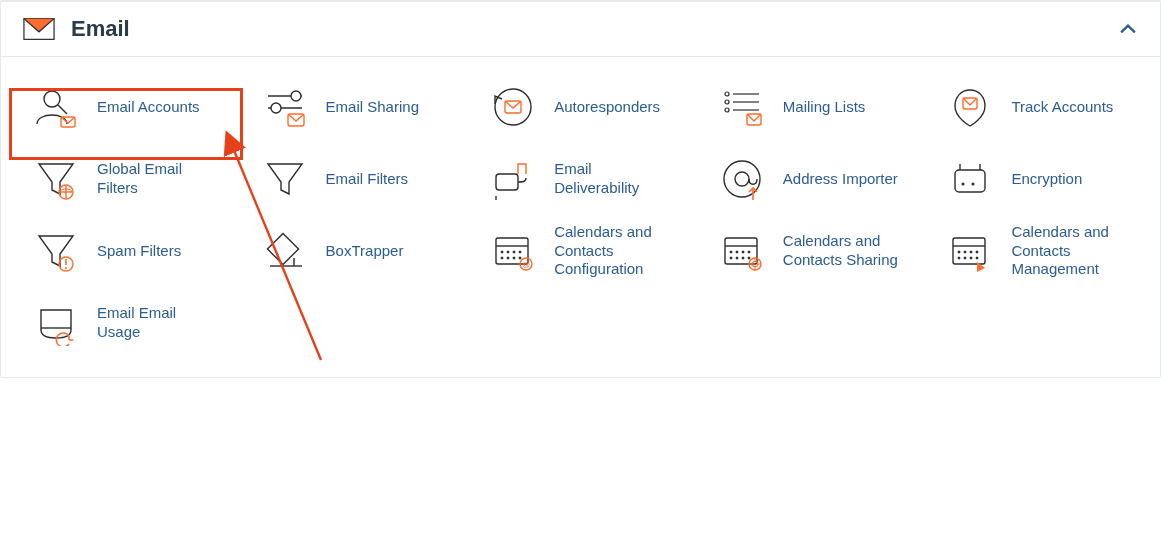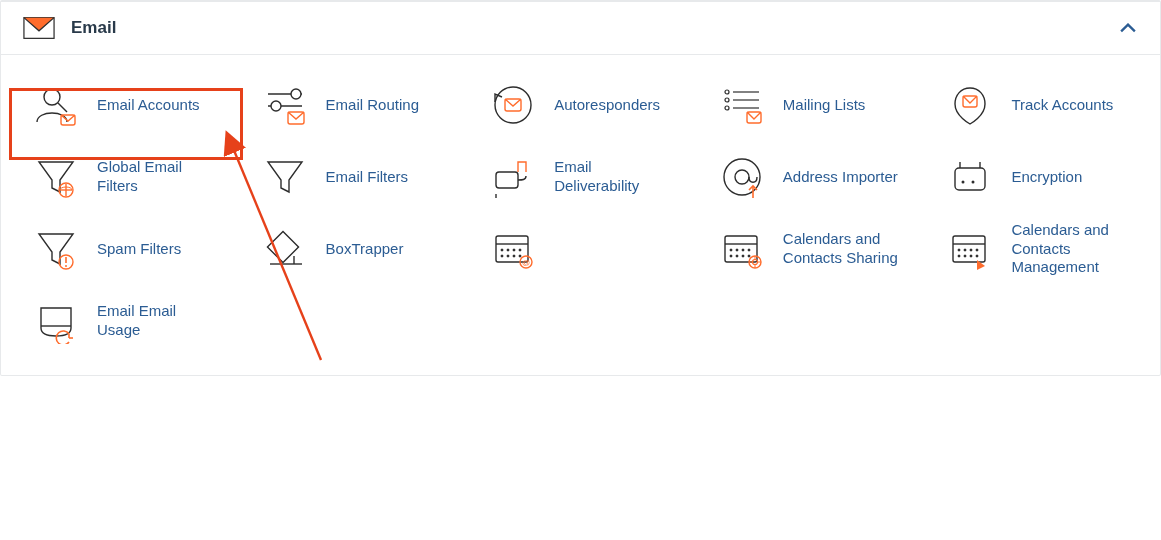--- a/index.html
+++ b/index.html
@@ -18,21 +18,21 @@
     border-radius: 2px;
     background: #fff;
     position: relative;
   }
   .panel-header {
     display: flex;
     align-items: center;
     padding: 14px 22px;
     border-bottom: 1px solid #e7e9eb;
     font-weight: 600;
-    font-size: 17px;
+    font-size: 22px;
     color: #293a4a;
     cursor: pointer;
     position: relative;
   }
   .panel-header .title-icon {
     width: 32px;
     height: 24px;
     margin-right: 16px;
     display: inline-block;
   }
@@ -135,21 +135,21 @@
       <span class="icon-wrap">
         <svg viewBox="0 0 46 46" width="46" height="46">
           <line x1="6" y1="12" x2="40" y2="12" stroke="#2d2d2d" stroke-width="1.4"></line>
           <line x1="6" y1="24" x2="40" y2="24" stroke="#2d2d2d" stroke-width="1.4"></line>
           <circle cx="34" cy="12" r="5" fill="#fff" stroke="#2d2d2d" stroke-width="1.4"></circle>
           <circle cx="14" cy="24" r="5" fill="#fff" stroke="#2d2d2d" stroke-width="1.4"></circle>
           <rect x="26" y="30" width="16" height="12" rx="2" fill="none" stroke="#ff6c2c" stroke-width="1.4"></rect>
           <polyline points="26,30 34,37 42,30" fill="none" stroke="#ff6c2c" stroke-width="1.4"></polyline>
         </svg>
       </span>
-      <span class="label">Email Routing</span>
+      <span class="label">Email Sharing</span>
     </a>
 
     <a class="item">
       <span class="icon-wrap">
         <svg viewBox="0 0 46 46" width="46" height="46">
           <circle cx="23" cy="23" r="18" fill="none" stroke="#2d2d2d" stroke-width="1.4"></circle>
           <polyline points="5,20 5,12 12,15" fill="none" stroke="#2d2d2d" stroke-width="1.4"></polyline>
           <rect x="15" y="17" width="16" height="12" rx="2" fill="none" stroke="#ff6c2c" stroke-width="1.4"></rect>
           <polyline points="15,17 23,24 31,17" fill="none" stroke="#ff6c2c" stroke-width="1.4"></polyline>
         </svg>
@@ -280,20 +280,21 @@
               <circle cx="30" cy="24" r="1"></circle>
             <circle cx="12" cy="30" r="1"></circle>
               <circle cx="18" cy="30" r="1"></circle>
               <circle cx="24" cy="30" r="1"></circle>
               <circle cx="30" cy="30" r="1"></circle>
           </g>
           <circle cx="36" cy="36" r="6" fill="none" stroke="#ff6c2c" stroke-width="1.4"></circle>
           <text x="36" y="39" text-anchor="middle" font-size="8" fill="#ff6c2c">@</text>
         </svg>
       </span>
+      <span class="label">Calendars and Contacts Configuration</span>
     </a>
 
     <a class="item">
       <span class="icon-wrap">
         <svg viewBox="0 0 46 46" width="46" height="46">
           <rect x="6" y="10" width="32" height="26" rx="2" fill="none" stroke="#2d2d2d" stroke-width="1.4"></rect>
           <line x1="6" y1="18" x2="38" y2="18" stroke="#2d2d2d" stroke-width="1.4"></line>
           <g stroke="#2d2d2d" stroke-width="1">
             <circle cx="12" cy="24" r="1"></circle>
               <circle cx="18" cy="24" r="1"></circle>

